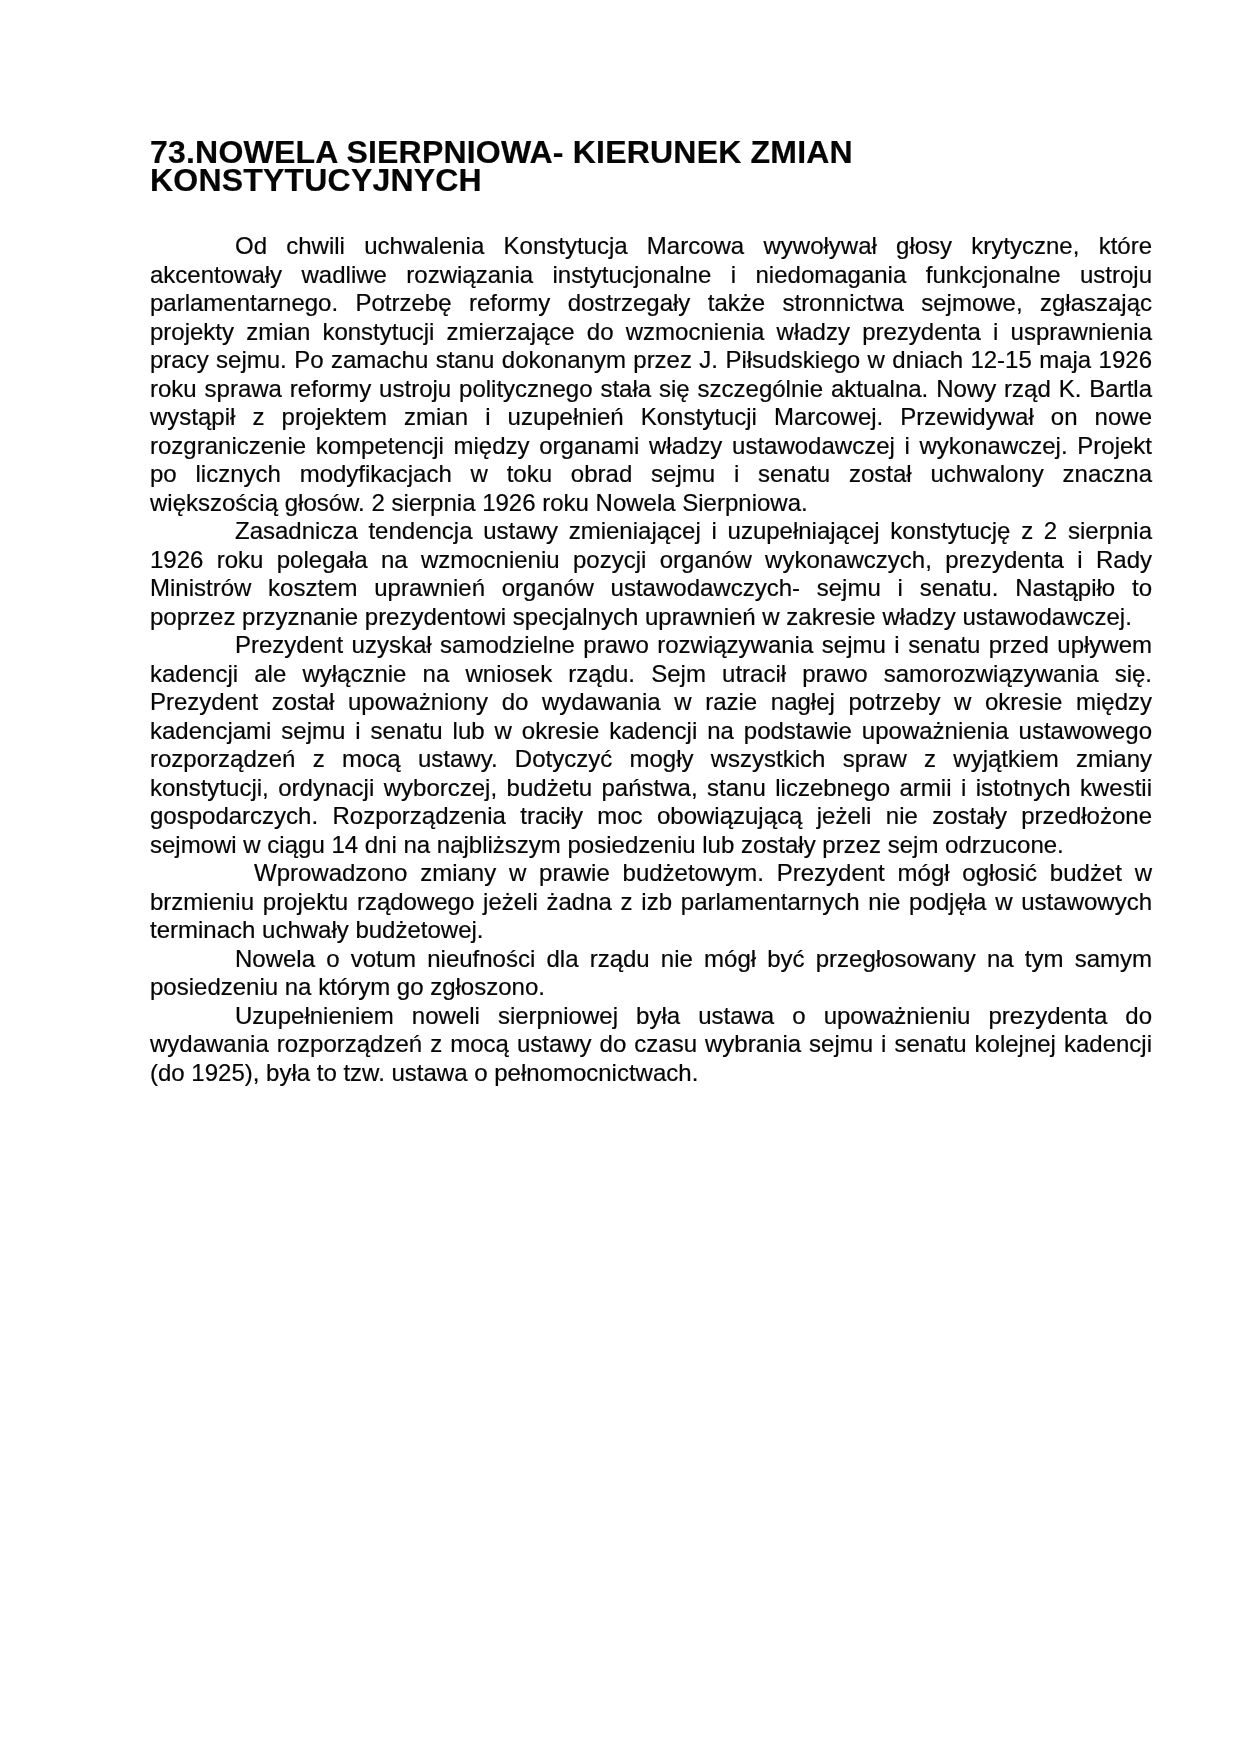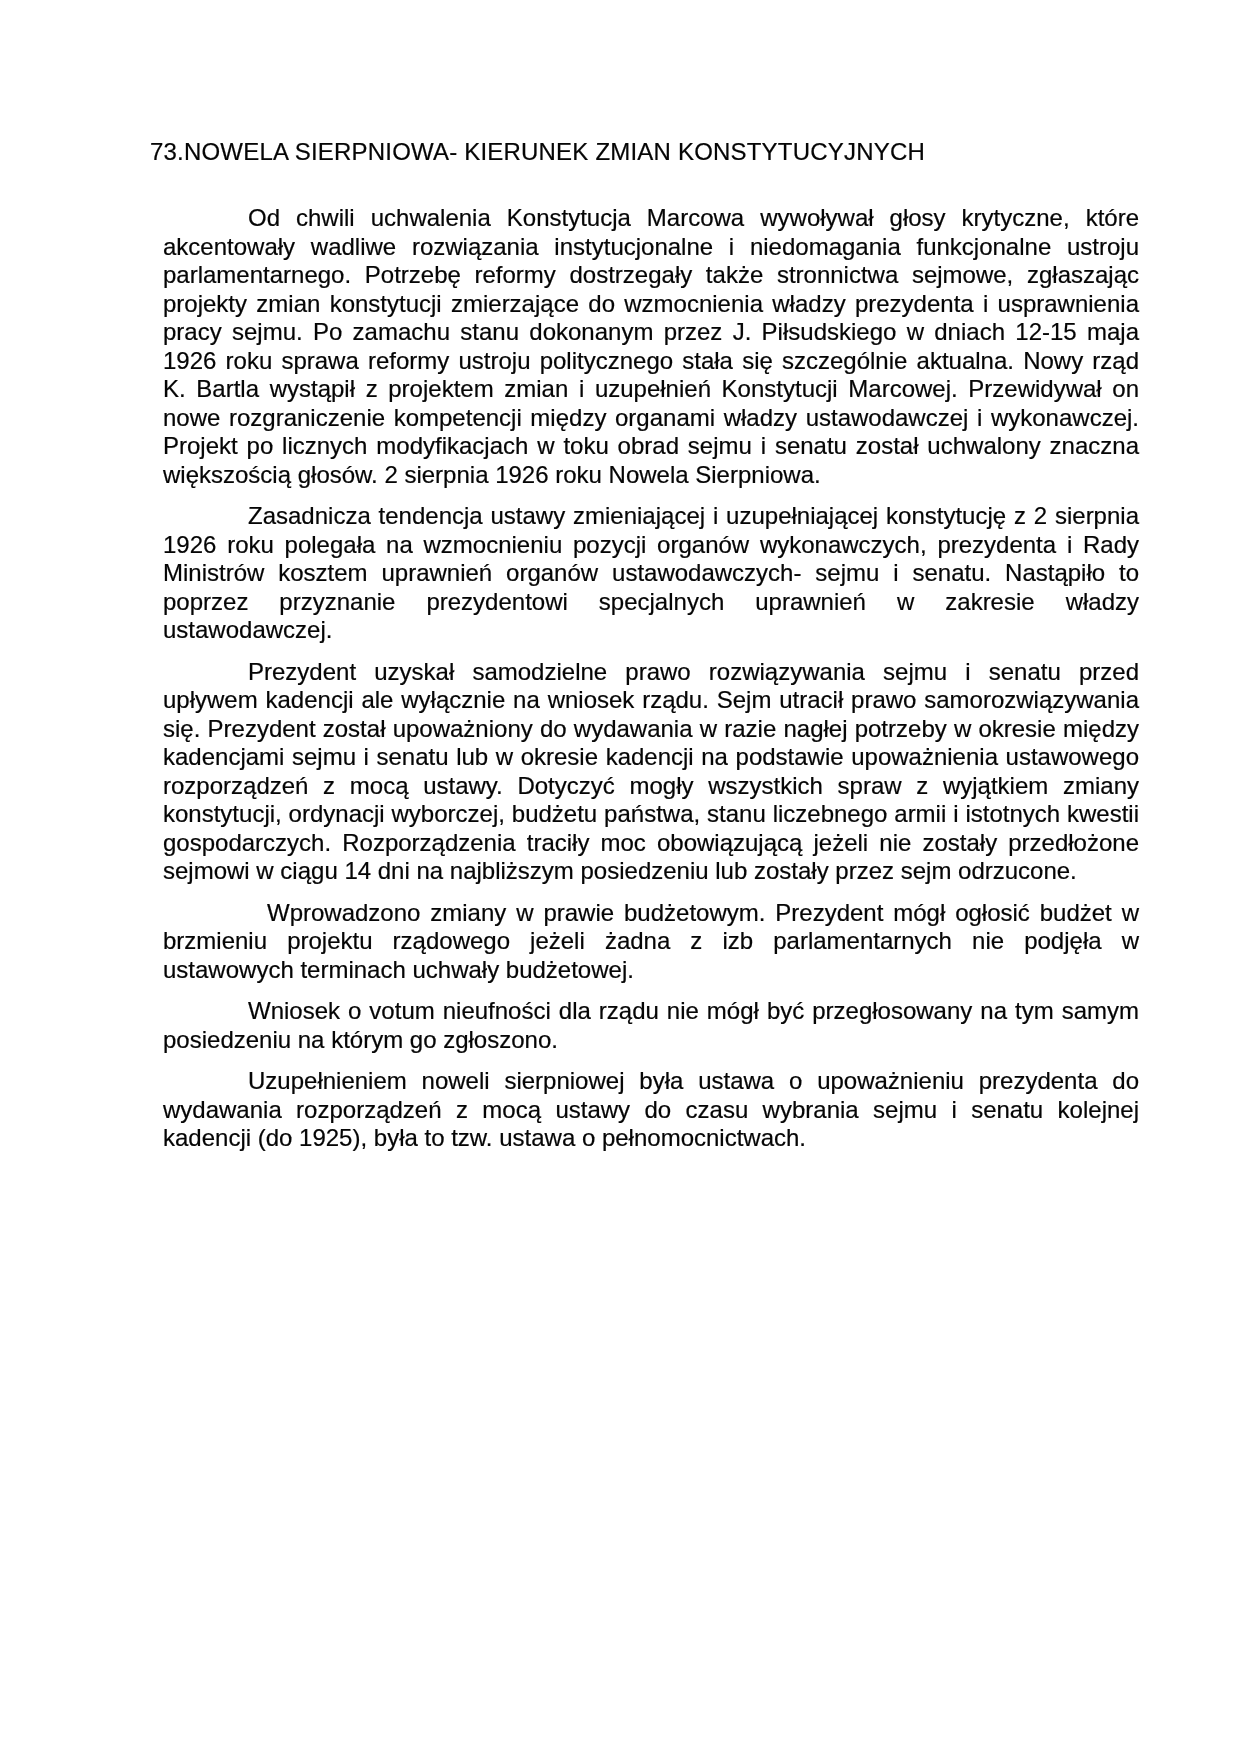--- a/index.html
+++ b/index.html
@@ -16,34 +16,34 @@
     font-family: "Liberation Sans", "DejaVu Sans", sans-serif;
     color: #050505;
   }
   .content {
     position: absolute;
     left: 150px;
     top: 138px;
     width: 1002px;
   }
   .doc-title {
-    font-size: 24px;
+    font-size: 32px;
     line-height: 28px;
-    font-weight: normal;
+    font-weight: bold;
     letter-spacing: 0.2px;
     margin: 0 0 38px 0;
     -webkit-text-stroke: 0.2px currentColor;
   }
   .doc-paragraph {
     font-size: 24px;
     line-height: 28.5px;
     text-align: justify;
     text-justify: inter-word;
     text-indent: 85px;
-    margin: 13px;
+    margin: 0;
     -webkit-text-stroke: 0.2px currentColor;
   }
   .doc-paragraph.indent-lg {
     text-indent: 104px;
   }
 </style>
 </head>
 <body>
 
 <div class="page">
@@ -51,17 +51,17 @@
     <h1 class="doc-title">73.NOWELA SIERPNIOWA- KIERUNEK ZMIAN KONSTYTUCYJNYCH</h1>
 
     <p class="doc-paragraph">Od chwili uchwalenia Konstytucja Marcowa wywoływał głosy krytyczne, które akcentowały wadliwe rozwiązania instytucjonalne i niedomagania funkcjonalne ustroju parlamentarnego. Potrzebę reformy dostrzegały także stronnictwa sejmowe, zgłaszając projekty zmian konstytucji zmierzające do wzmocnienia władzy prezydenta i usprawnienia pracy sejmu. Po zamachu stanu dokonanym przez J. Piłsudskiego w dniach 12-15 maja 1926 roku sprawa reformy ustroju politycznego stała się szczególnie aktualna. Nowy rząd K. Bartla wystąpił z projektem zmian i uzupełnień Konstytucji Marcowej. Przewidywał on nowe rozgraniczenie kompetencji między organami władzy ustawodawczej i wykonawczej. Projekt po licznych modyfikacjach w toku obrad sejmu i senatu został uchwalony znaczna większością głosów. 2 sierpnia 1926 roku Nowela Sierpniowa.</p>
 
     <p class="doc-paragraph">Zasadnicza tendencja ustawy zmieniającej i uzupełniającej konstytucję z 2 sierpnia 1926 roku polegała na wzmocnieniu pozycji organów wykonawczych, prezydenta i Rady Ministrów kosztem uprawnień organów ustawodawczych- sejmu i senatu. Nastąpiło to poprzez przyznanie prezydentowi specjalnych uprawnień w zakresie władzy ustawodawczej.</p>
 
     <p class="doc-paragraph">Prezydent uzyskał samodzielne prawo rozwiązywania sejmu i senatu przed upływem kadencji ale wyłącznie na wniosek rządu. Sejm utracił prawo samorozwiązywania się. Prezydent został upoważniony do wydawania w razie nagłej potrzeby w okresie między kadencjami sejmu i senatu lub w okresie kadencji na podstawie upoważnienia ustawowego rozporządzeń z mocą ustawy. Dotyczyć mogły wszystkich spraw z wyjątkiem zmiany konstytucji, ordynacji wyborczej, budżetu państwa, stanu liczebnego armii i istotnych kwestii gospodarczych. Rozporządzenia traciły moc obowiązującą jeżeli nie zostały przedłożone sejmowi w ciągu 14 dni na najbliższym posiedzeniu lub zostały przez sejm odrzucone.</p>
 
     <p class="doc-paragraph indent-lg">Wprowadzono zmiany w prawie budżetowym. Prezydent mógł ogłosić budżet w brzmieniu projektu rządowego jeżeli żadna z izb parlamentarnych nie podjęła w ustawowych terminach uchwały budżetowej.</p>
 
-    <p class="doc-paragraph">Wniosek o votum nieufności dla rządu nie mógł być przegłosowany na tym samym posiedzeniu na którym go zgłoszono.</p>
+    <p class="doc-paragraph">Nowela o votum nieufności dla rządu nie mógł być przegłosowany na tym samym posiedzeniu na którym go zgłoszono.</p>
 
     <p class="doc-paragraph">Uzupełnieniem noweli sierpniowej była ustawa o upoważnieniu prezydenta do wydawania rozporządzeń z mocą ustawy do czasu wybrania sejmu i senatu kolejnej kadencji (do 1925), była to tzw. ustawa o pełnomocnictwach.</p>
   </div>
 </div>
 
 </body></html>

